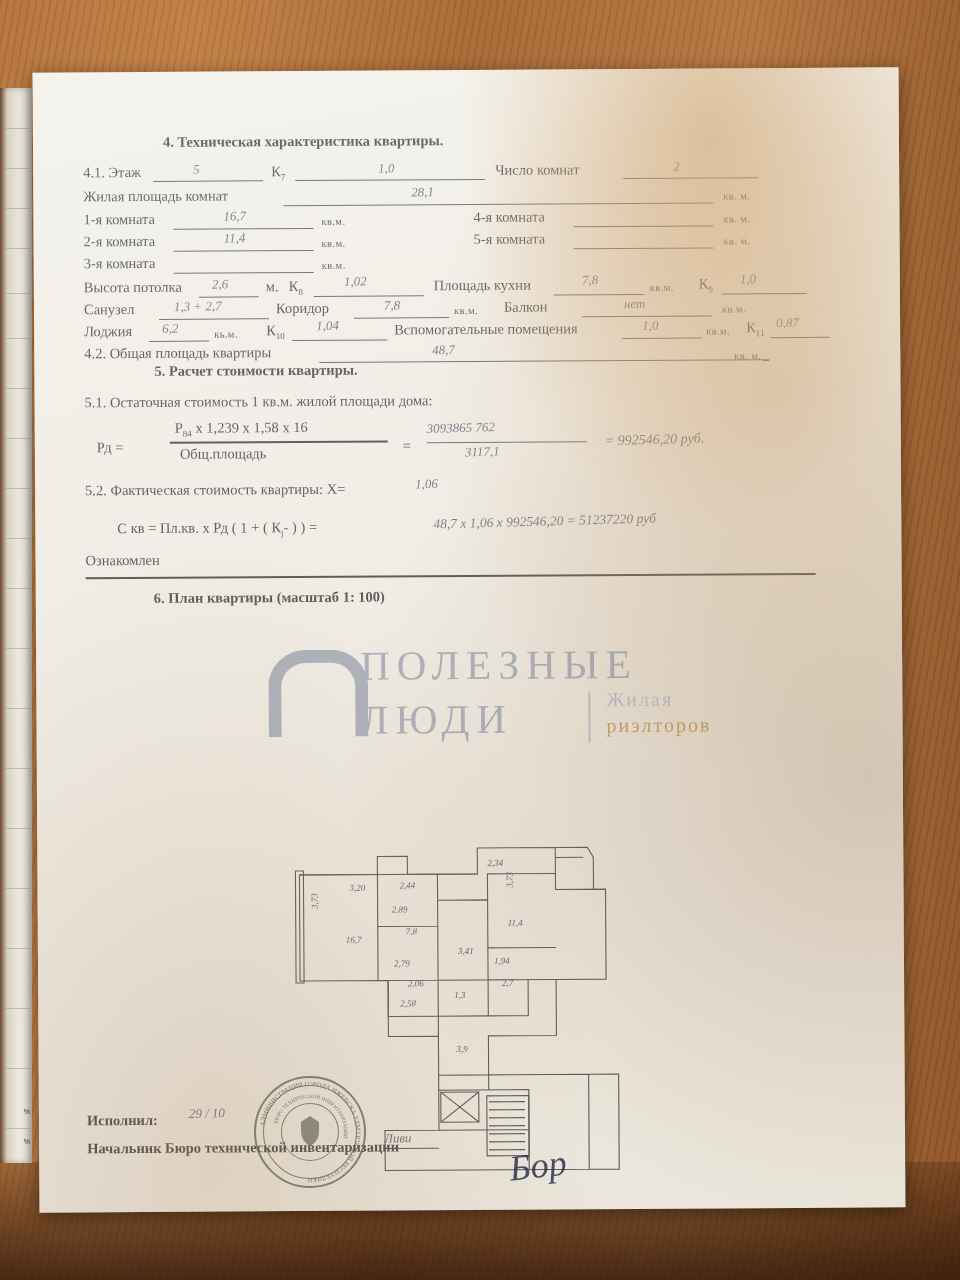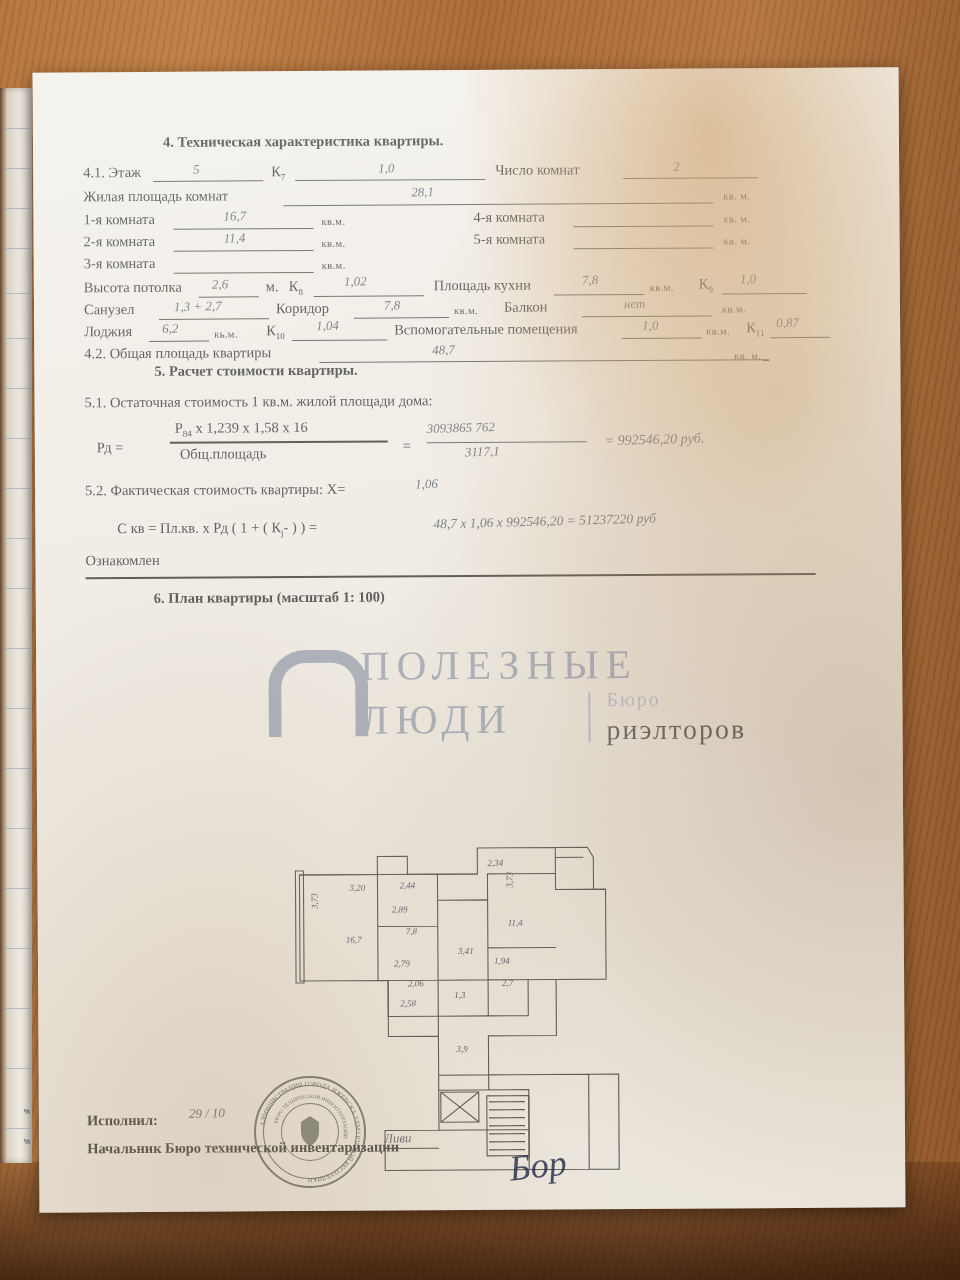--- a/index.html
+++ b/index.html
@@ -73,21 +73,21 @@
     border:13px solid #6f7a92;border-top-left-radius:37px;border-top-right-radius:37px;border-bottom:none;
   }
   #wm .wm-t1{
     position:absolute;left:92px;top:6px;font-size:41px;letter-spacing:7px;color:#6f7a92;font-family:"Liberation Serif",serif;
   }
   #wm .wm-t2{
     position:absolute;left:92px;top:60px;font-size:41px;letter-spacing:7px;color:#6f7a92;font-family:"Liberation Serif",serif;
   }
   #wm .wm-div{position:absolute;left:320px;top:58px;width:2px;height:50px;background:#8d96aa;}
   #wm .wm-t3{position:absolute;left:338px;top:54px;font-size:20px;color:#8d96aa;letter-spacing:2px;}
-  #wm .wm-t4{position:absolute;left:338px;top:80px;font-size:28px;color:#000000;letter-spacing:2px;}
+  #wm .wm-t4{position:absolute;left:338px;top:80px;font-size:20px;color:#a16207;letter-spacing:2px;}
 
   
   #plan{position:absolute;left:250px;top:760px;width:360px;height:350px;z-index:4;}
   #plan svg{display:block;}
 
   
   #stamp{
     position:absolute;left:215px;top:1005px;width:112px;height:112px;z-index:7;opacity:.72;
   }
   #stamp .ring{position:absolute;inset:0;border:2px solid #5b5f4a;border-radius:50%;}
@@ -241,21 +241,21 @@
   <div class="pg lbl" style="left:50px;top:480px;">Ознакомлен</div>
   <div class="pg" style="left:50px;top:505px;width:730px;height:1.5px;background:#1d1d1d;"></div>
 
   <div class="pg lbl b" style="left:118px;top:518px;">6. План квартиры (масштаб 1: 100)</div>
 
   <div id="wm">
     <div class="wm-ico"></div>
     <div class="wm-t1">ПОЛЕЗНЫЕ</div>
     <div class="wm-t2">ЛЮДИ</div>
     <div class="wm-div"></div>
-    <div class="wm-t3">Бюро</div>
+    <div class="wm-t3">Жилая</div>
     <div class="wm-t4">риэлторов</div>
   </div>
 
   <div id="plan">
     <svg width="360" height="350" viewBox="0 0 360 350">
       <g fill="none" stroke="#2a2a2a" stroke-width="1.1">
 
         <path d="M12,44 L12,150 L100,150 L100,206 L150,206 L150,245 L200,245 L200,206 L268,206 L268,150 L318,150 L318,60
                  L268,60 L268,18 L190,18 L190,44 Z"></path>
 

